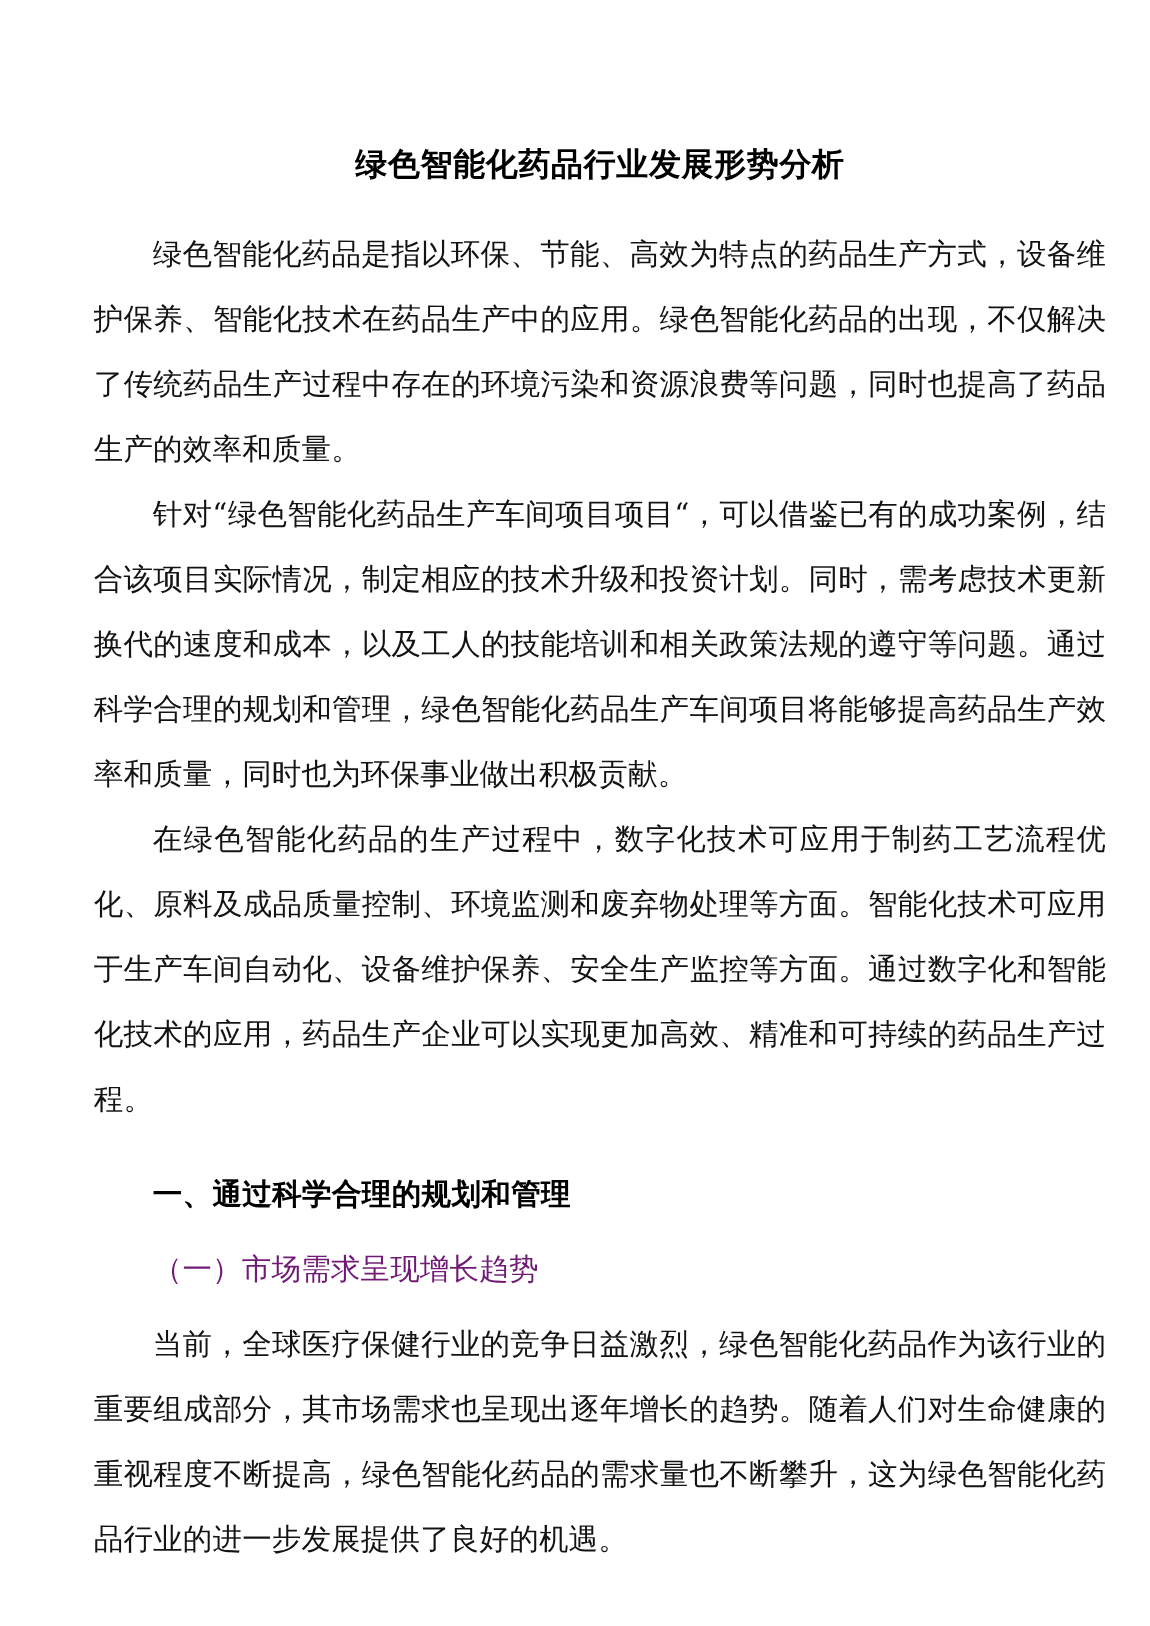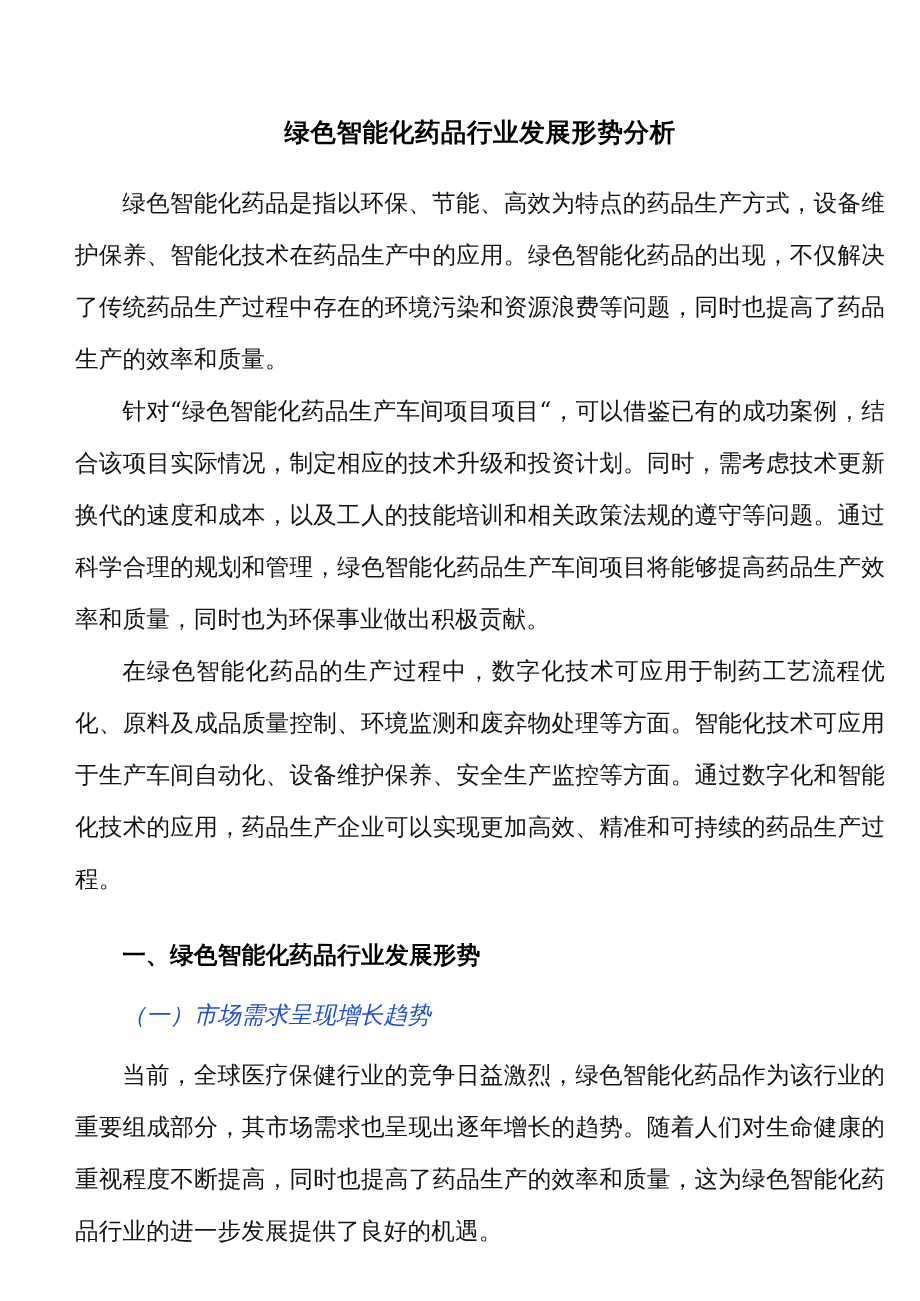--- a/index.html
+++ b/index.html
@@ -71,22 +71,21 @@
   
   h3.sub-heading {
     margin: 0;
     padding: 0;
     font-family: "DejaVu Serif", "Liberation Serif", serif;
     font-weight: 400;
     font-size: 23.6px;
     line-height: 52px;
     text-indent: 2em;
     letter-spacing: 0.15px;
-    color: #1d4ed8;
-    font-style: italic;
+    color: #701a75;
   }
 
   .spacer-sm { height: 24px; }
   .spacer-xs { height: 8px; }
 </style>
 </head>
 <body>
 
 <div class="page">
 
@@ -95,24 +94,24 @@
   <div class="body-block">
 
     <p class="para">绿色智能化药品是指以环保、节能、高效为特点的药品生产方式，设备维护保养、智能化技术在药品生产中的应用。绿色智能化药品的出现，不仅解决了传统药品生产过程中存在的环境污染和资源浪费等问题，同时也提高了药品生产的效率和质量。</p>
 
     <p class="para">针对“绿色智能化药品生产车间项目项目“，可以借鉴已有的成功案例，结合该项目实际情况，制定相应的技术升级和投资计划。同时，需考虑技术更新换代的速度和成本，以及工人的技能培训和相关政策法规的遵守等问题。通过科学合理的规划和管理，绿色智能化药品生产车间项目将能够提高药品生产效率和质量，同时也为环保事业做出积极贡献。</p>
 
     <p class="para">在绿色智能化药品的生产过程中，数字化技术可应用于制药工艺流程优化、原料及成品质量控制、环境监测和废弃物处理等方面。智能化技术可应用于生产车间自动化、设备维护保养、安全生产监控等方面。通过数字化和智能化技术的应用，药品生产企业可以实现更加高效、精准和可持续的药品生产过程。</p>
 
     <div class="spacer-sm"></div>
 
-    <h2 class="section-heading">一、绿色智能化药品行业发展形势</h2>
+    <h2 class="section-heading">一、通过科学合理的规划和管理</h2>
 
     <div class="spacer-xs"></div>
 
     <h3 class="sub-heading">（一）市场需求呈现增长趋势</h3>
 
     <div class="spacer-xs"></div>
 
-    <p class="para">当前，全球医疗保健行业的竞争日益激烈，绿色智能化药品作为该行业的重要组成部分，其市场需求也呈现出逐年增长的趋势。随着人们对生命健康的重视程度不断提高，同时也提高了药品生产的效率和质量，这为绿色智能化药品行业的进一步发展提供了良好的机遇。</p>
+    <p class="para">当前，全球医疗保健行业的竞争日益激烈，绿色智能化药品作为该行业的重要组成部分，其市场需求也呈现出逐年增长的趋势。随着人们对生命健康的重视程度不断提高，绿色智能化药品的需求量也不断攀升，这为绿色智能化药品行业的进一步发展提供了良好的机遇。</p>
 
   </div>
 </div>
 
 </body></html>

